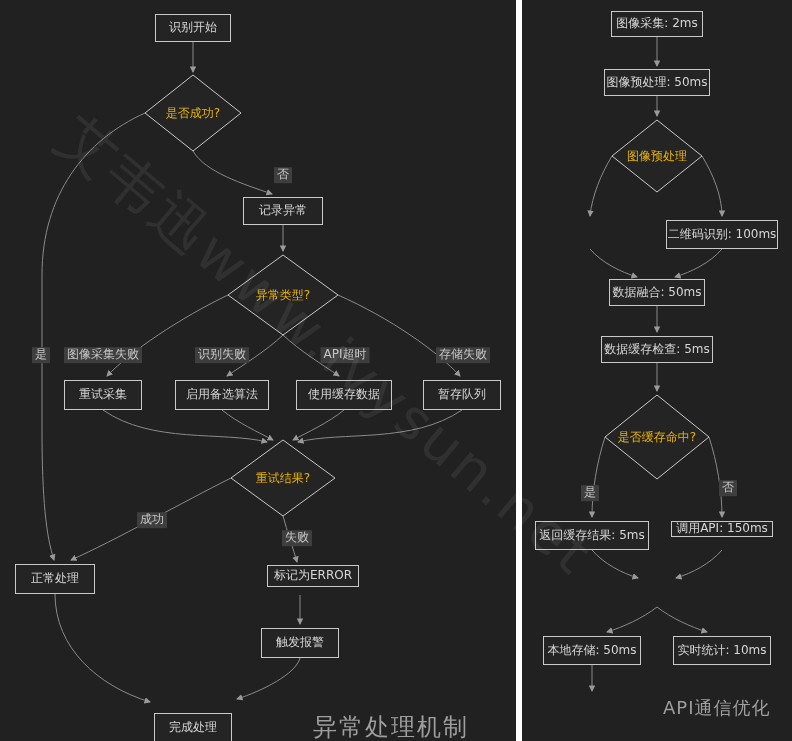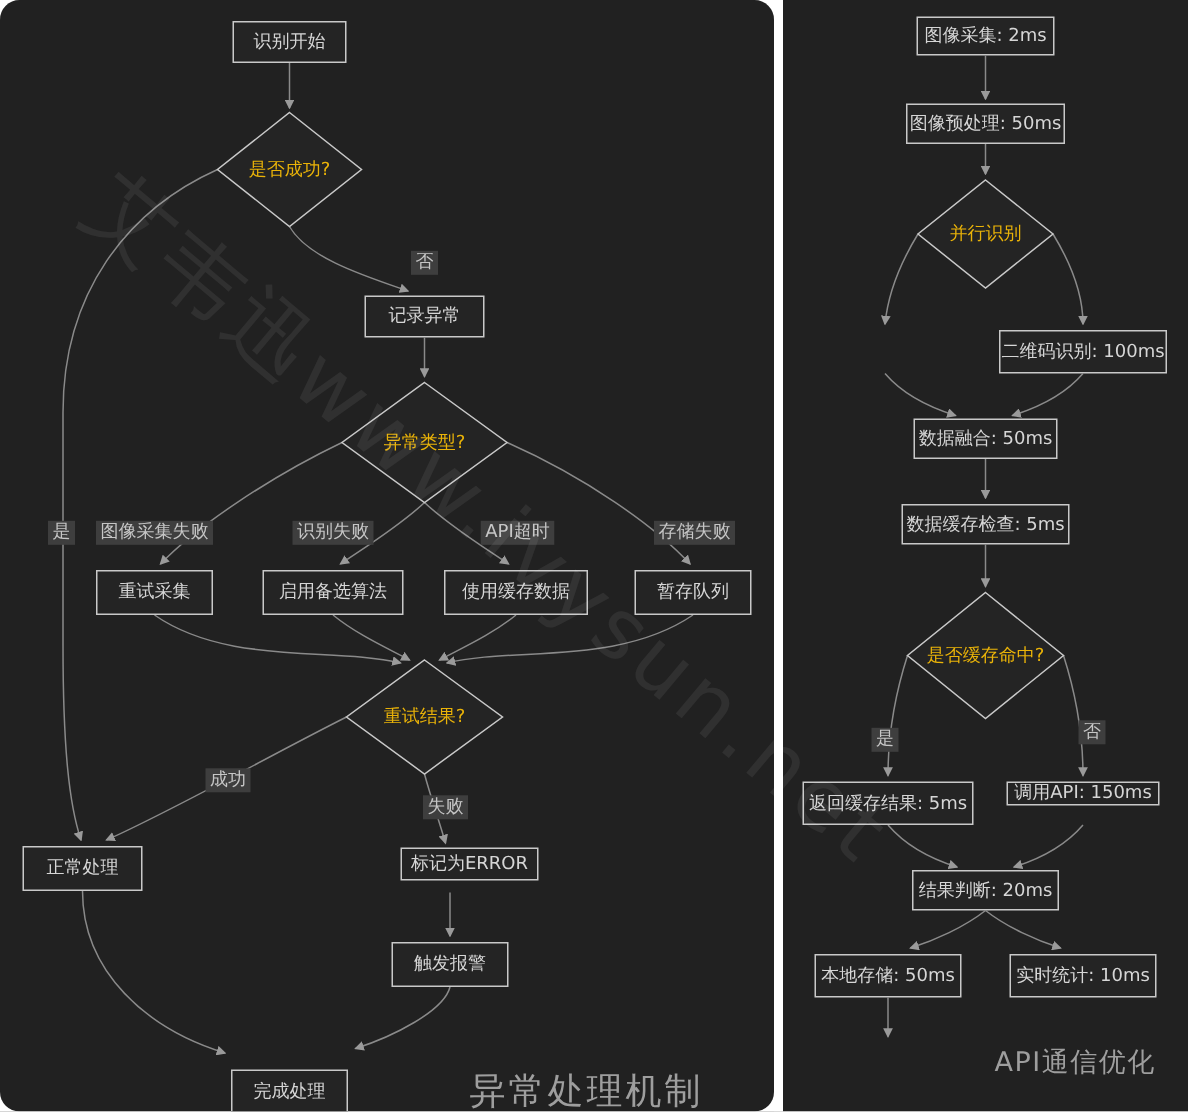--- a/index.html
+++ b/index.html
@@ -1,19 +1,19 @@
 <!DOCTYPE html>
 <html><head>
 <meta charset="utf-8">
 <style>
   html, body { margin:0; padding:0; background:#ffffff; }
   body { font-family:"DejaVu Sans","Liberation Sans",sans-serif; }
   .canvas { position:relative; width:792px; height:741px; background:#ffffff; overflow:hidden; }
   .panel { position:absolute; top:0; height:741px; background:#212121; }
-  .panel.left { left:0; width:516px;border-radius:13px; }
+  .panel.left { left:0; width:516px; }
   .panel.right { left:522px; width:270px; }
   .divider { position:absolute; top:0; left:516px; width:6px; height:741px; background:#ffffff; }
   .edges { position:absolute; left:0; top:0; }
   .node { position:absolute; display:flex; align-items:center; justify-content:center;
           background:#242424; border:1px solid #c9c9c9; color:#d6d6d6;
           font-size:12px; line-height:1.15; text-align:center; box-sizing:border-box;
           padding:2px 4px; white-space:nowrap; }
   .diamond-label { position:absolute; transform:translate(-50%,-50%); color:#eab308;
           font-size:12px; white-space:nowrap; text-align:center; }
   .edge-label { position:absolute; transform:translate(-50%,-50%); background:#3e3e3e;
@@ -116,28 +116,27 @@
         <path d="M70 665 L70 691"></path>
       </g>
       <g fill="#242424" stroke="#c9c9c9" stroke-width="1">
         <polygon points="135,120 180,156 135,192 90,156"></polygon>
         <polygon points="135,395 187,437 135,479 83,437"></polygon>
       </g>
     </svg>
 
     <div class="node" style="left:89px;top:11px;width:92px;height:26px">图像采集: 2ms</div>
     <div class="node" style="left:82px;top:69px;width:106px;height:27px">图像预处理: 50ms</div>
-    <div class="diamond-label" style="left:135px;top:156px">并行识别</div>
+    <div class="diamond-label" style="left:135px;top:156px">图像预处理</div>
     <div class="node" style="left:144px;top:220px;width:112px;height:29px">二维码识别: 100ms</div>
     <div class="node" style="left:87px;top:279px;width:96px;height:27px">数据融合: 50ms</div>
     <div class="node" style="left:79px;top:336px;width:112px;height:27px">数据缓存检查: 5ms</div>
     <div class="diamond-label" style="left:135px;top:437px">是否缓存命中?</div>
     <div class="node" style="left:13px;top:521px;width:114px;height:29px">返回缓存结果: 5ms</div>
     <div class="node" style="left:149px;top:521px;width:102px;height:16px">调用API: 150ms</div>
-    <div class="node" style="left:86px;top:580px;width:98px;height:27px">结果判断: 20ms</div>
     <div class="node" style="left:21px;top:636px;width:98px;height:29px">本地存储: 50ms</div>
     <div class="node" style="left:151px;top:636px;width:98px;height:29px">实时统计: 10ms</div>
 
     <div class="edge-label" style="left:68px;top:493px">是</div>
     <div class="edge-label" style="left:206px;top:488px">否</div>
 
     <div class="chart-title small" style="left:141px;top:696px">API通信优化</div>
   </div>
 
   <div class="watermark">艾韦迅www.ivysun.net</div>

